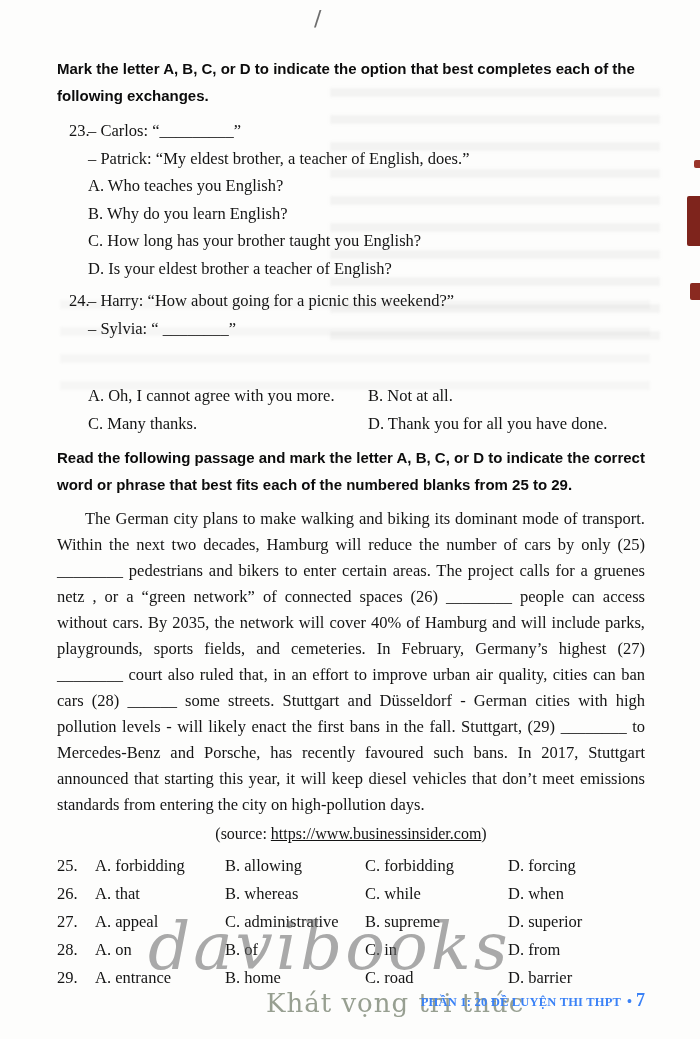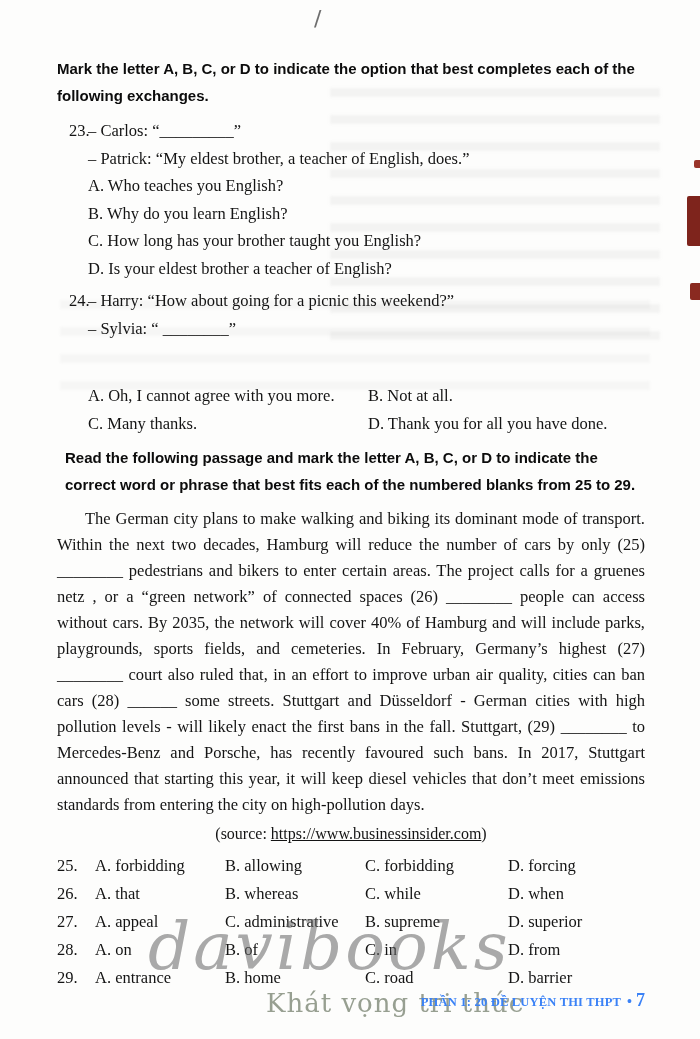--- a/index.html
+++ b/index.html
@@ -12,21 +12,21 @@
     position:absolute; left:314px; top:6px; font-size:22px; color:#6e6e6e;
     font-family:"DejaVu Sans", sans-serif;
   }
   .content { position:absolute; left:57px; top:56px; width:588px; }
 
   .instr {
     font-family:"Liberation Sans", sans-serif; font-weight:bold;
     font-size:15px; line-height:26.5px; color:#0c0c0c;
     margin:0 0 8px 0;
   }
-  .instr2 { margin-top:8px;margin-left:8px; }
+  .instr2 { margin-top:8px; }
 
   .question { position:relative; font-size:16.5px; line-height:27.5px; margin-bottom:5px; }
   .qnum { position:absolute; left:12px; top:0; }
   .qcontent { margin-left:31px; }
   .qline { white-space:nowrap; }
   .opts2 { display:grid; grid-template-columns:280px auto;margin-top:40px; }
 
   .passage {
     font-size:16.5px; line-height:26px; text-align:justify;
     text-indent:28px; margin:2px 0 0 0;

